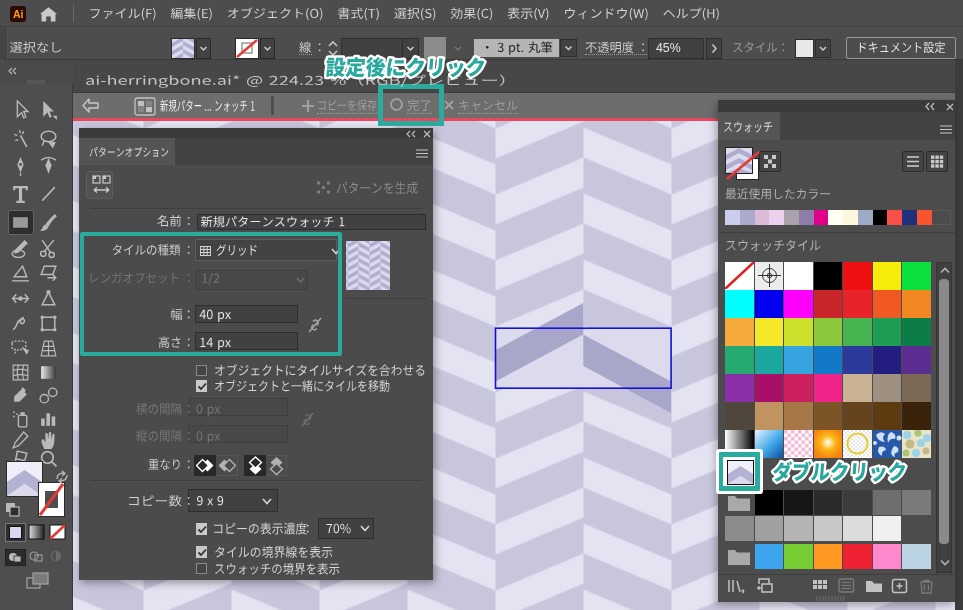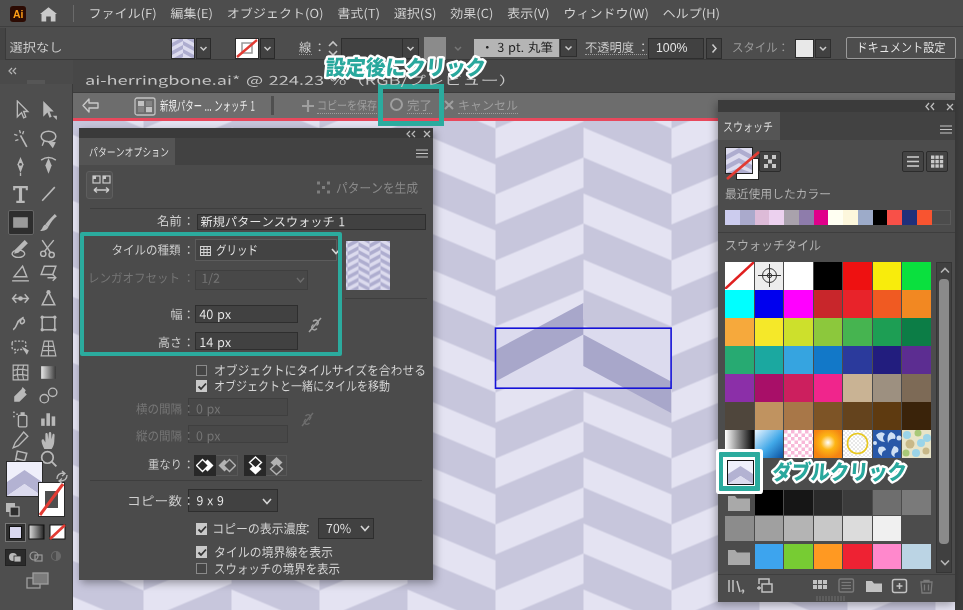--- a/index.html
+++ b/index.html
@@ -97,21 +97,21 @@
       <path d="M4 8 L7 11 L10 8" stroke="#777" stroke-width="1.5" fill="none"></path>
     </svg></div>
 
 <div class="abs" style="left:474px;top:39px;width:85px;height:18px;background:#b5b5b5;z-index:11"></div>
 <div class="abs" style="left:560px;top:39px;width:17px;height:18px;background:#414141;border:1px solid #2e2e2e;z-index:11">
 <svg width="15" height="16" viewBox="0 0 15 16">
       <path d="M4.5 6.5 L7.5 9.5 L10.5 6.5" stroke="#ccc" stroke-width="1.5" fill="none"></path>
     </svg></div>
 
 <div class="abs" style="left:585px;top:54px;width:62px;height:1px;border-bottom:1px dotted #9a9a9a;z-index:11"></div>
-<div class="abs" style="left:648px;top:38px;width:56px;height:21px;background:#414141;border:1px solid #2e2e2e;z-index:11;color:#e5e5e5;font-size:12.3px;line-height:19px;padding-left:7px">100%</div>
+<div class="abs" style="left:648px;top:38px;width:56px;height:21px;background:#414141;border:1px solid #2e2e2e;z-index:11;color:#e5e5e5;font-size:12.3px;line-height:19px;padding-left:7px">45%</div>
 <div class="abs" style="left:706px;top:38px;width:16px;height:21px;background:#414141;border:1px solid #2e2e2e;z-index:11">
 <svg width="14" height="19" viewBox="0 0 14 19">
       <path d="M5.5 5.5 L9 9.5 L5.5 13.5" stroke="#ccc" stroke-width="1.5" fill="none"></path>
     </svg></div>
 
 <div class="abs" style="left:795px;top:39px;width:19px;height:19px;background:#e8e8e8;border:1px solid #2a2a2a;z-index:11"></div>
 <div class="abs" style="left:815px;top:39px;width:16px;height:19px;background:#414141;border:1px solid #2e2e2e;z-index:11">
 <svg width="14" height="17" viewBox="0 0 14 17">
       <path d="M4 7 L7 10 L10 7" stroke="#ccc" stroke-width="1.5" fill="none"></path>
     </svg></div>

